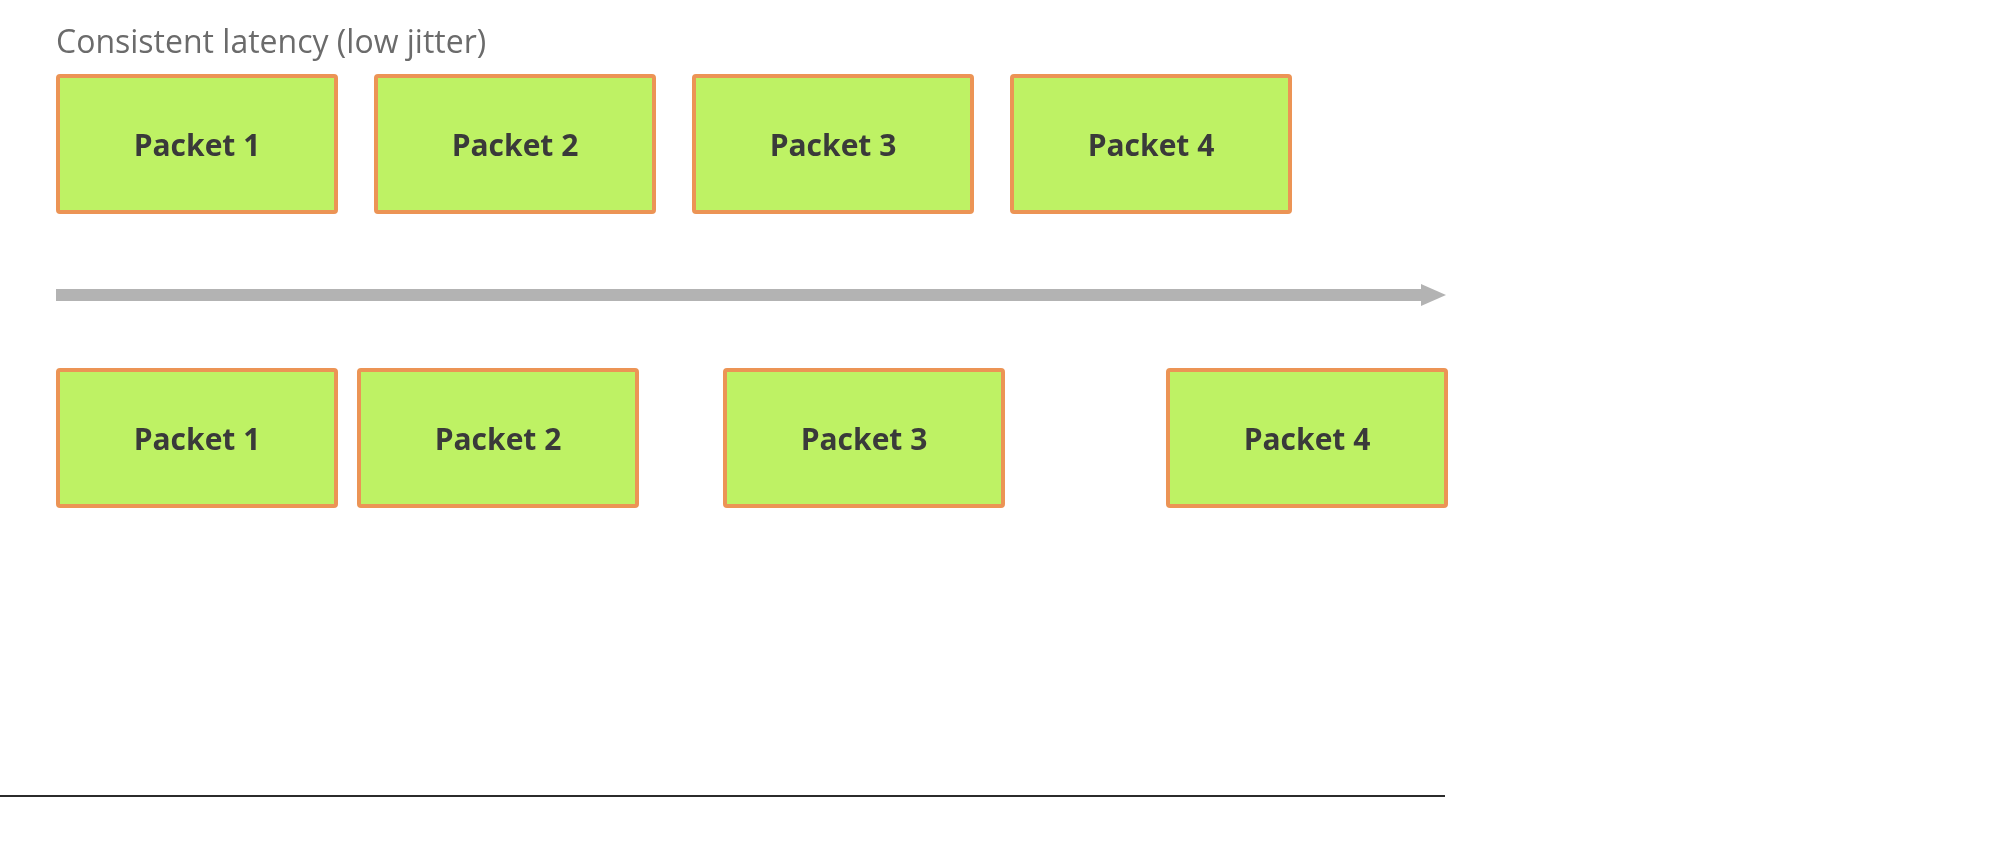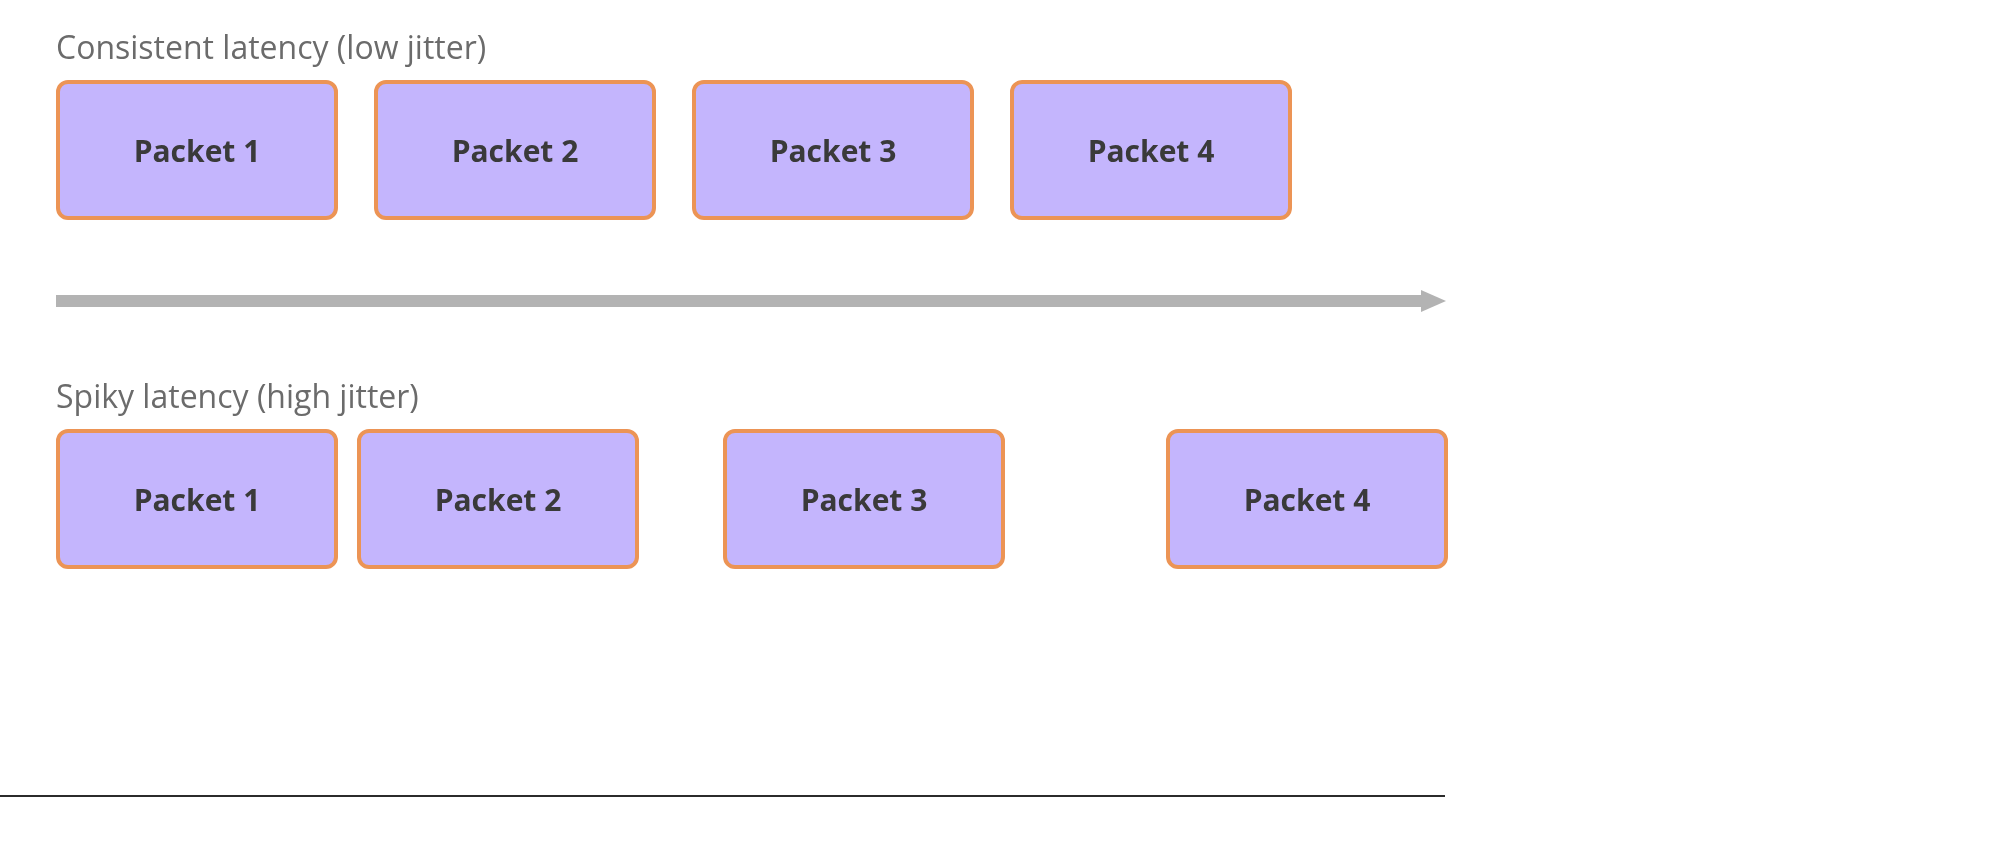--- a/index.html
+++ b/index.html
@@ -7,40 +7,40 @@
     padding: 0;
     width: 1999px;
     height: 867px;
     background: #ffffff;
     font-family: "Open Sans", "Segoe UI", Arial, sans-serif;
     position: relative;
   }
   .container {
     position: absolute;
     left: 56px;
-    top: 25px;
+    top: 19px;
     width: 1390px;
   }
   .section-label {
     font-size: 32px;
     color: #6b6b6b;
     font-weight: 400;
     margin-bottom: 12px;
   }
   .packet-row {
     position: relative;
     height: 150px;
   }
   .packet {
     position: absolute;
     top: 0;
     height: 140px;
     border: 4px solid #ec9455;
-    border-radius: 12px;
-    background: #c4b5fd;
+    border-radius: 4px;
+    background: #bef264;
     display: flex;
     align-items: center;
     justify-content: center;
     box-sizing: border-box;
   }
   .packet span {
     font-size: 30px;
     font-weight: 700;
     color: #3a3a3a;
   }
@@ -94,21 +94,20 @@
   <div class="time-block">
     <div class="time-arrow">
       <svg width="1390" height="26">
         <line x1="0" y1="13" x2="1365" y2="13" stroke="#b3b3b3" stroke-width="12"></line>
         <polygon points="1365,2 1390,13 1365,24" fill="#b3b3b3"></polygon>
       </svg>
     </div>
   </div>
 
   <div class="bottom-section">
-    <div class="section-label">Spiky latency (high jitter)</div>
     <div class="packet-row">
       <div class="packet" style="left:0px;width:282px;">
         <span>Packet 1</span>
       </div>
       <div class="packet" style="left:301px;width:282px;">
         <span>Packet 2</span>
       </div>
       <div class="packet" style="left:667px;width:282px;">
         <span>Packet 3</span>
       </div>

